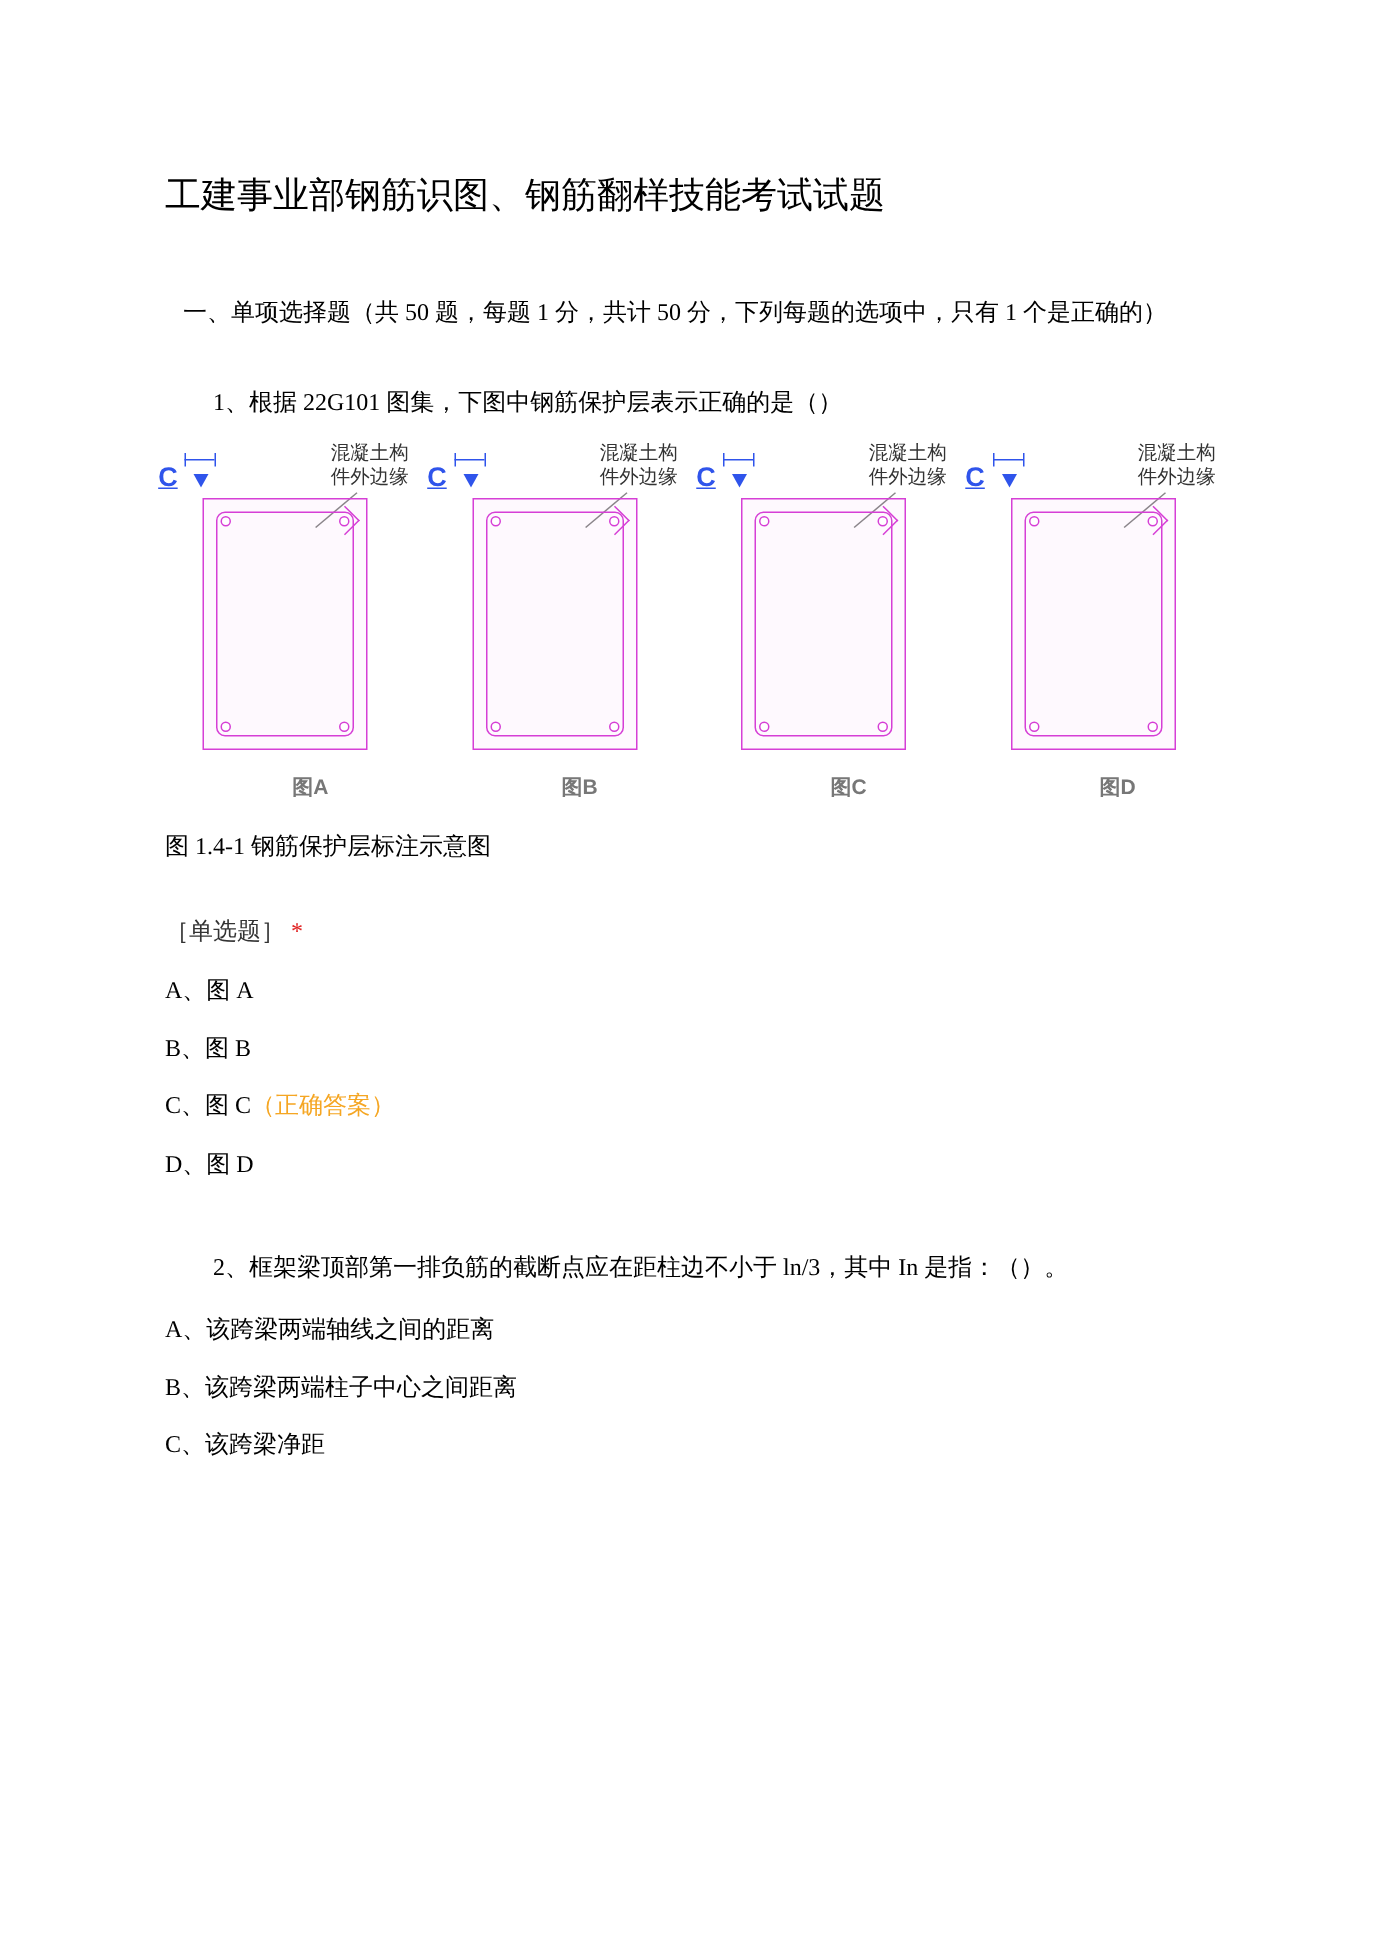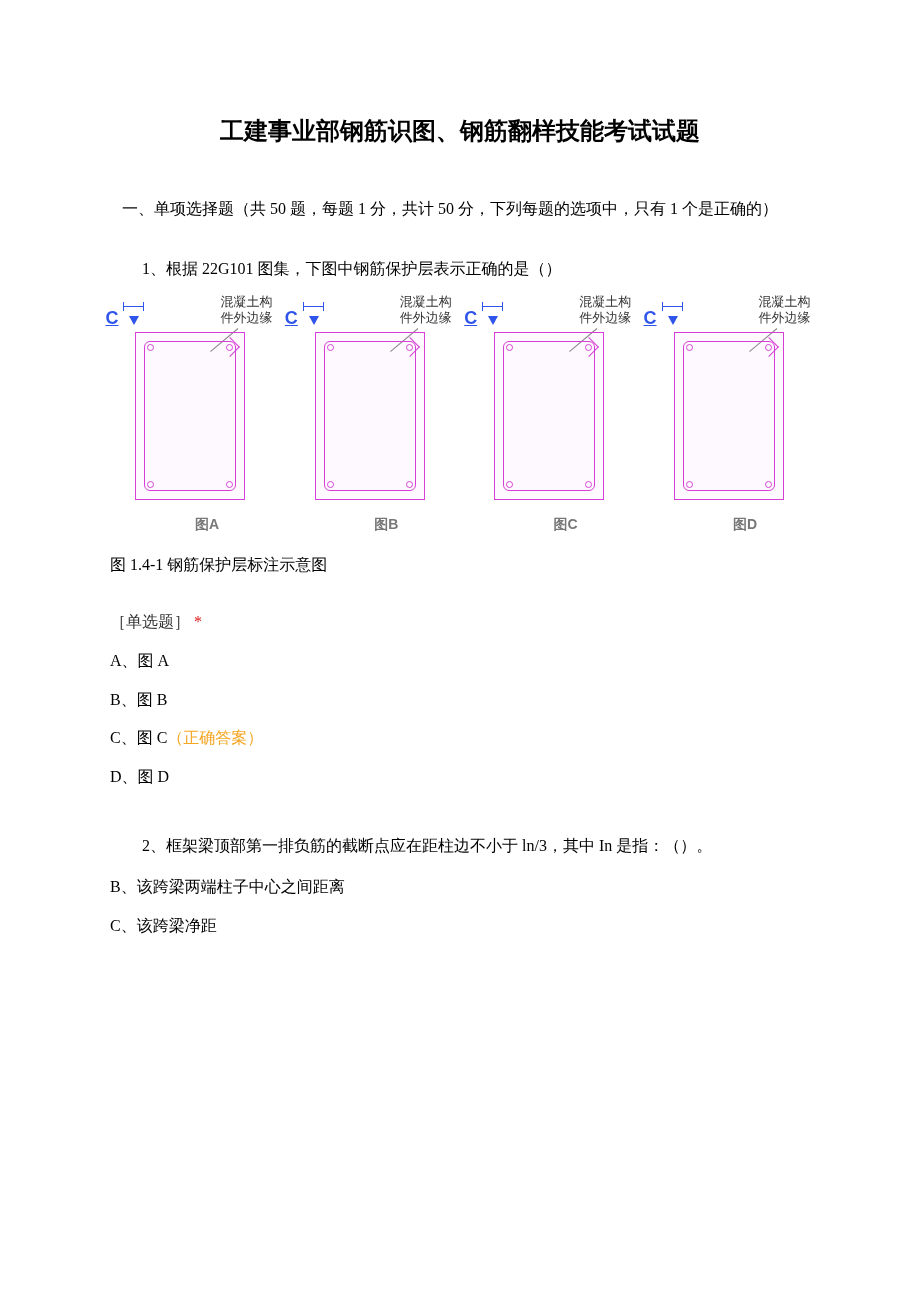--- a/index.html
+++ b/index.html
@@ -6,23 +6,22 @@
     body {
       font-family: "SimSun", "宋体", serif;
       background: #fff;
       width: 920px;
       padding: 110px 110px 40px 110px;
       font-size: 16px;
       color: #000;
       line-height: 1.8;
     }
     .title {
-      text-align: center;
       font-size: 24px;
-      font-weight: bold;
+      font-weight: normal;
       margin-bottom: 40px;
       font-family: "SimSun", "宋体", serif;
     }
     .section-header {
       margin-bottom: 30px;
       line-height: 2;
       margin-left: 12px;
     }
     .question-text {
       margin-bottom: 12px;
@@ -275,15 +274,16 @@
 
 <p class="option">A、图 A</p>
 <p class="option">B、图 B</p>
 <p class="option">
   <span>C、图 C</span><span class="correct">（正确答案）</span>
 </p>
 <p class="option">D、图 D</p>
 
 <div class="q2-block">
   <p class="question-text">2、框架梁顶部第一排负筋的截断点应在距柱边不小于 ln/3，其中 In 是指：（）。</p>
+  <p class="option">A、该跨梁两端轴线之间的距离</p>
   <p class="option">B、该跨梁两端柱子中心之间距离</p>
   <p class="option">C、该跨梁净距</p>
 </div>
 
 </body></html>

